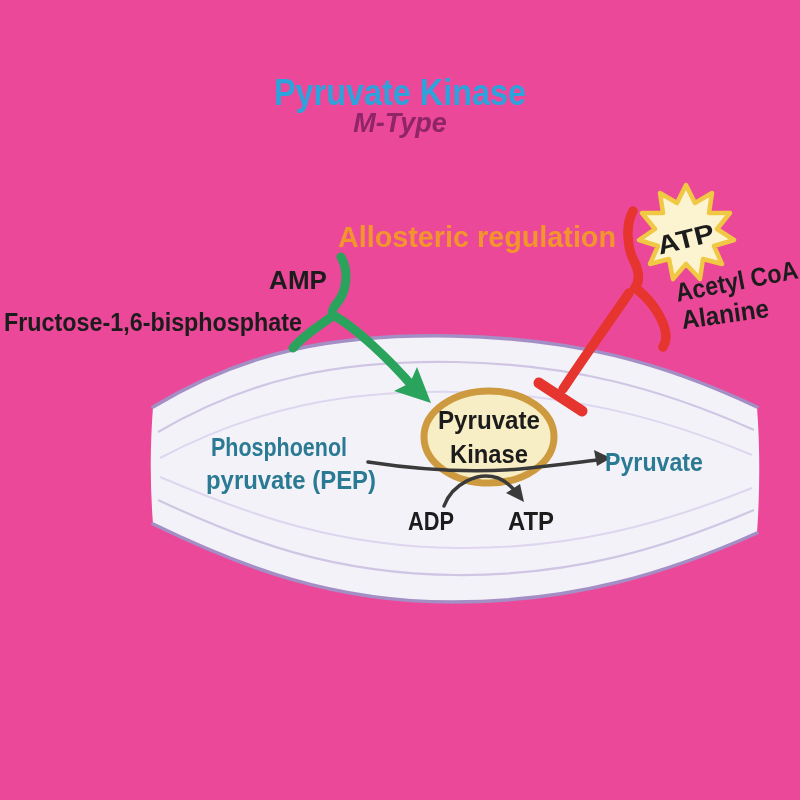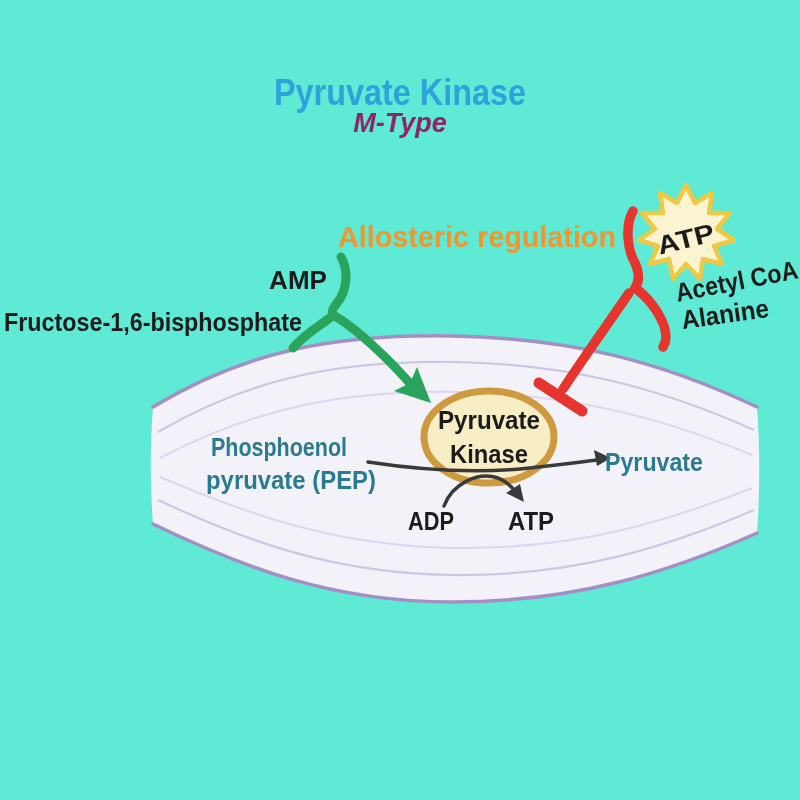--- a/index.html
+++ b/index.html
@@ -1,16 +1,16 @@
 <!DOCTYPE html>
 <html><head>
 <meta charset="utf-8">
 <style>
   html,body{margin:0;padding:0;background:#ffffff;}
-  .canvas{width:800px;height:800px;position:relative;background:#5eead4;overflow:hidden;}
+  .canvas{width:800px;height:800px;position:relative;background:#ec4899;overflow:hidden;}
   svg{display:block;}
   text{font-family:"Liberation Sans","DejaVu Sans",sans-serif;}
   .t-title{font-size:36px;font-weight:bold;}
   .t-sub{font-size:27px;font-weight:bold;font-style:italic;}
   .t-head{font-size:29px;font-weight:bold;}
   .hand{font-size:26px;font-weight:bold;}
 </style>
 </head>
 <body>
 

